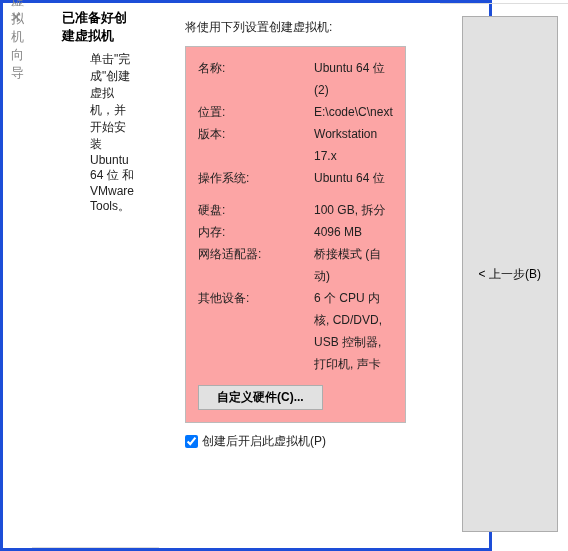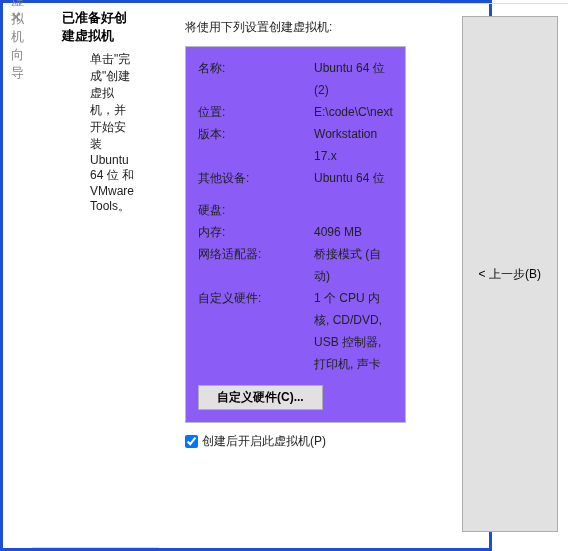--- a/index.html
+++ b/index.html
@@ -56,21 +56,21 @@
       flex: 1;
     }
     .body-label {
       font-size: 12px;
       color: #222;
       margin-bottom: 10px;
     }
     .settings-box {
       border: 1px solid #bbb;
       padding: 10px 12px 12px 12px;
-      background: #8b5cf6;
+      background: #fca5a5;
     }
     .settings-group {
       margin-bottom: 10px;
     }
     .row {
       display: flex;
       font-size: 12px;
       color: #222;
       line-height: 22px;
     }
@@ -160,40 +160,41 @@
         </div>
         <div class="row">
           <div class="k">位置:</div>
           <div class="v">E:\code\C\next</div>
         </div>
         <div class="row">
           <div class="k">版本:</div>
           <div class="v">Workstation 17.x</div>
         </div>
         <div class="row">
-          <div class="k">其他设备:</div>
+          <div class="k">操作系统:</div>
           <div class="v">Ubuntu 64 位</div>
         </div>
       </div>
 
       <div class="settings-group">
         <div class="row">
           <div class="k">硬盘:</div>
+          <div class="v">100 GB, 拆分</div>
         </div>
         <div class="row">
           <div class="k">内存:</div>
           <div class="v">4096 MB</div>
         </div>
         <div class="row">
           <div class="k">网络适配器:</div>
           <div class="v">桥接模式 (自动)</div>
         </div>
         <div class="row">
-          <div class="k">自定义硬件:</div>
-          <div class="v">1 个 CPU 内核, CD/DVD, USB 控制器, 打印机, 声卡</div>
+          <div class="k">其他设备:</div>
+          <div class="v">6 个 CPU 内核, CD/DVD, USB 控制器, 打印机, 声卡</div>
         </div>
       </div>
 
       <button class="customize-btn">自定义硬件(C)...</button>
     </div>
 
     <label class="checkbox-row">
       <input type="checkbox" checked="" style="">
       <span>创建后开启此虚拟机(P)</span>
     </label>

